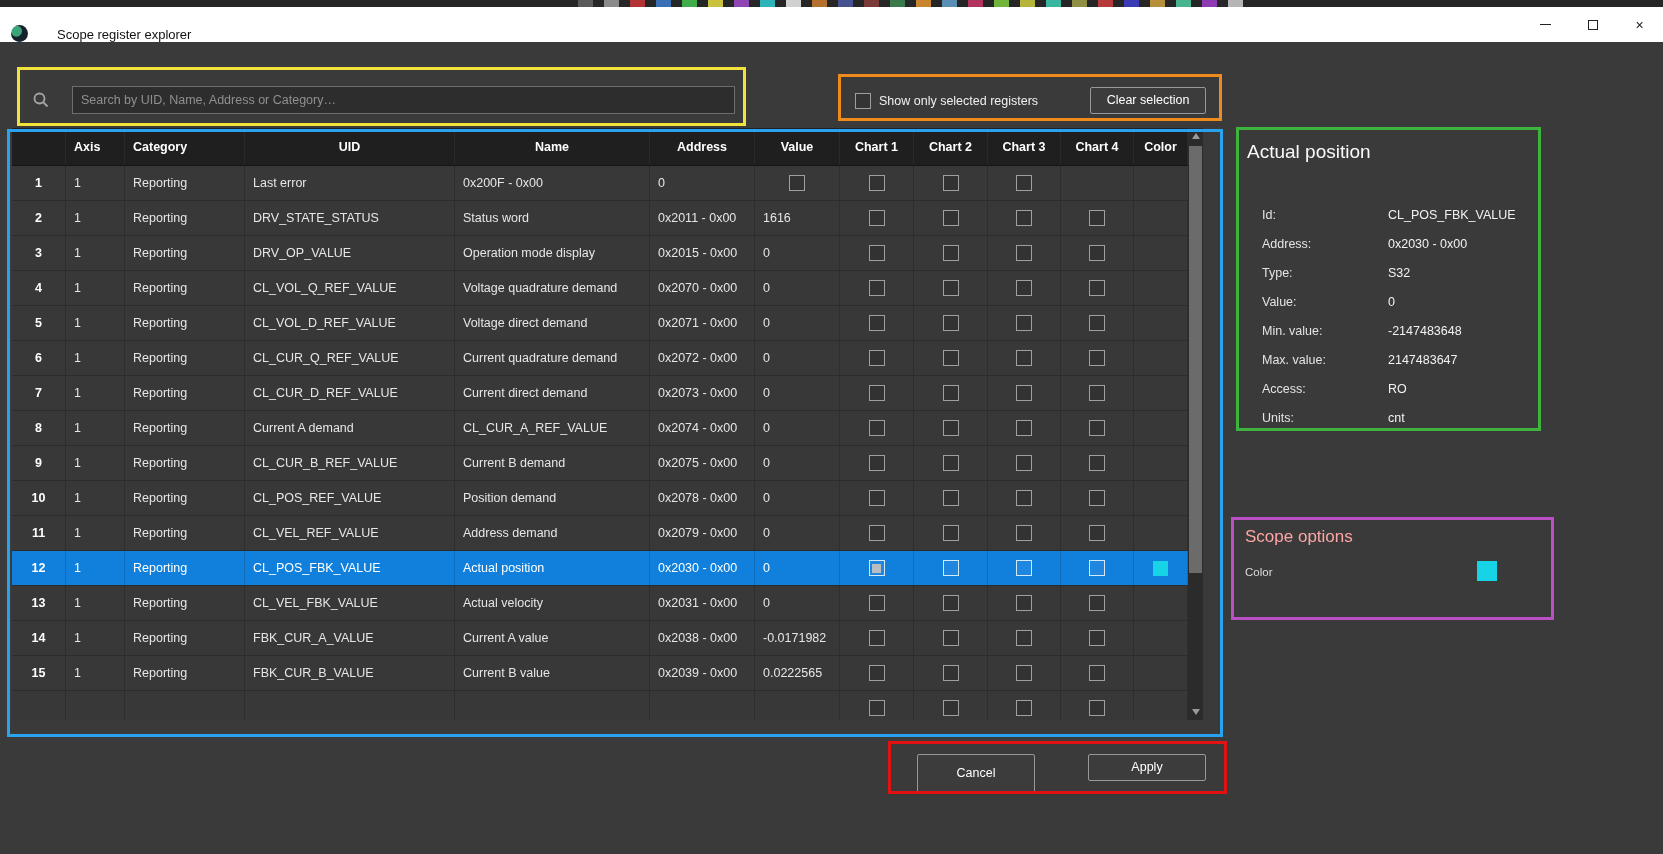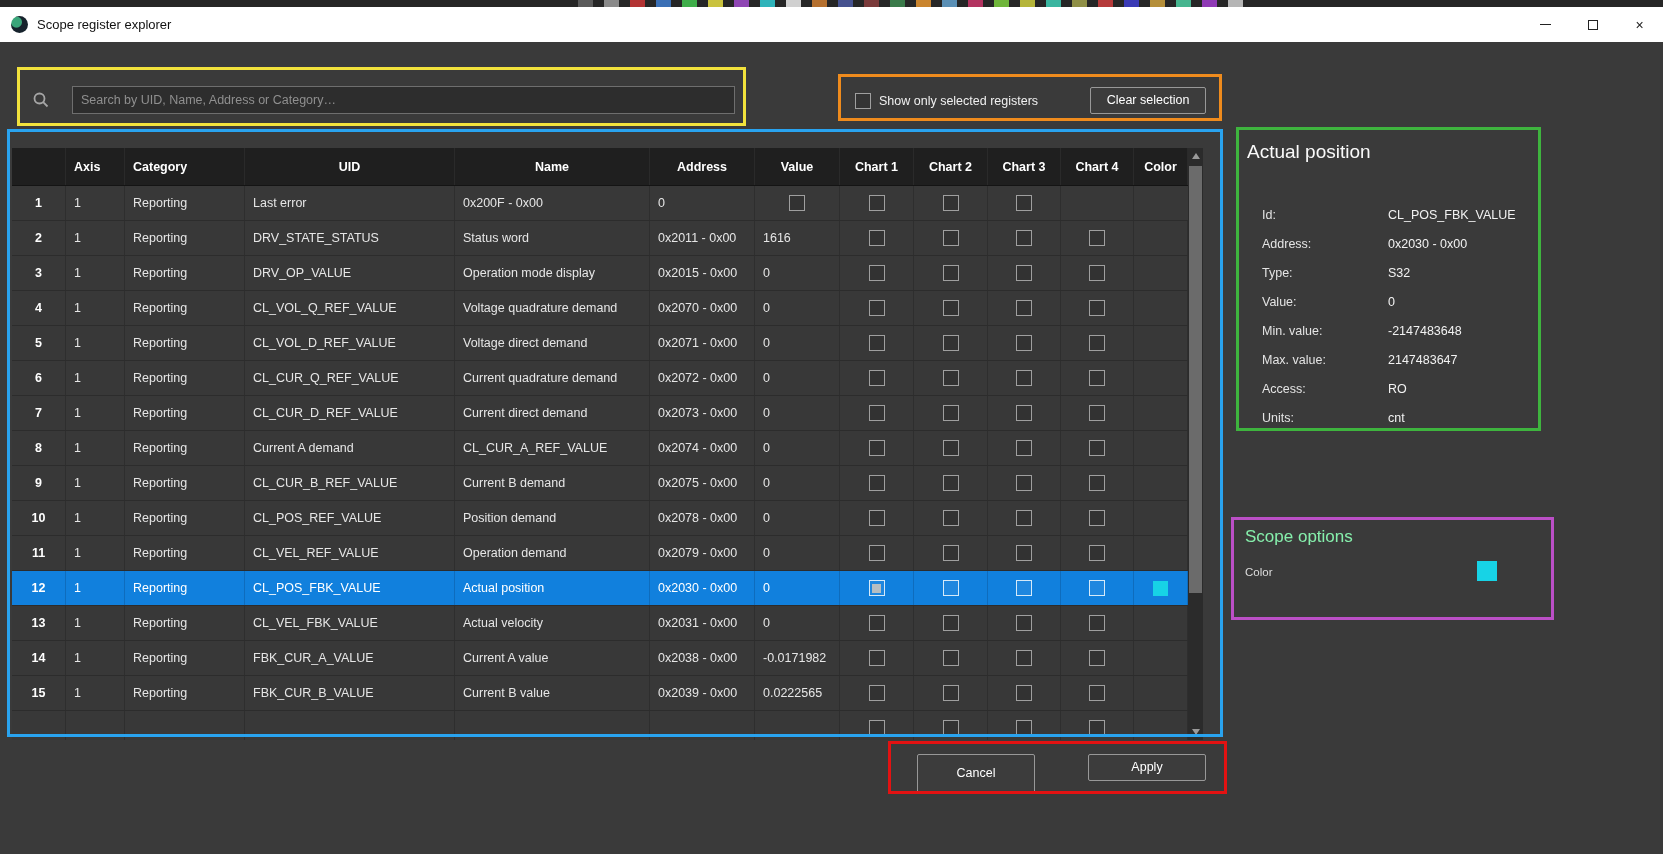--- a/index.html
+++ b/index.html
@@ -7,21 +7,21 @@
               font-family:"Liberation Sans", sans-serif; }
   #root { position:absolute; top:0; left:0; width:1663px; height:854px; background:#3a3a3a; }
 
   
   .strip { position:absolute; top:0; left:0; width:100%; height:7px; background:#262626;
            display:flex; gap:11px; padding-left:578px; overflow:hidden; }
   .chip { width:15px; height:7px; flex:0 0 auto; }
 
   
   .titlebar { position:absolute; top:7px; left:0; width:100%; height:35px; background:#ffffff;
-              display:flex; align-items:center; }
+              display:flex; align-items:flex-end;gap:20px; }
   .appicon { width:17px; height:17px; border-radius:50%; margin-left:11px;
              background:radial-gradient(circle at 32% 36%, #3aa57a 0 5px, #16222c 6px); }
   .title { margin-left:9px; font-size:13px; color:#111; }
   .winbtns { margin-left:auto; display:flex; height:100%; }
   .winbtn { width:47px; height:100%; display:flex; align-items:center; justify-content:center; cursor:default; }
   .glyph-min { width:11px; height:1px; background:#222; display:block; }
   .glyph-max { width:10px; height:10px; border:1px solid #222; display:block; }
   .glyph-close { font-size:14px; color:#222; line-height:1; }
 
   
@@ -33,21 +33,21 @@
 
   
   .cbx { width:16px; height:16px; border:1px solid #9f9f9f; background:rgba(0,0,0,0.10); }
   .filter-cbx { position:absolute; left:855px; top:93px; }
   .filter-label { position:absolute; left:879px; top:94px; font-size:12.5px; color:#f0f0f0; }
   .btn { background:#3c3c3c; border:1px solid #989898; color:#fff; font-size:12.5px;
          border-radius:2px; text-align:center; font-family:"Liberation Sans",sans-serif; }
   .clear-btn { position:absolute; left:1090px; top:87px; width:116px; height:27px; line-height:25px; }
 
   
-  .table { position:absolute; left:12px; top:148px; width:1191px; height:592px; overflow:hidden;
+  .table { position:absolute; left:12px; top:128px; width:1191px; height:592px; overflow:hidden;
            background:#8b5cf6; }
   .gridrow { display:grid; grid-template-columns:54px 59px 120px 210px 195px 105px 85px 74px 74px 73px 73px 1fr; }
   .thead { position:absolute; top:0; left:0; width:1176px; height:38px; background:#1f1f1f;
            border-bottom:1px solid #141414; }
   .thead .cell { line-height:38px; font-weight:bold; font-size:12.5px; color:#fff;
                  border-right:1px solid #2a2a2a; overflow:hidden; white-space:nowrap; }
   .tbody { position:absolute; top:38px; left:0; width:1176px; }
   .trow { height:35px; border-bottom:1px solid #2c2c2c; background:#383838; }
   .trow .cell { line-height:34px; font-size:12.5px; color:#e6e6e6; border-right:1px solid #2e2e2e;
                 overflow:hidden; white-space:nowrap; display:block; }
@@ -73,21 +73,21 @@
   .vthumb { position:absolute; left:1px; top:18px; width:13px; height:427px; background:#6b6b6b; }
 
   
   .details-title { position:absolute; left:1247px; top:141px; font-size:19px; color:#fafafa; }
   .details-fields { position:absolute; left:1262px; top:200px; width:268px; }
   .dfield { display:flex; height:29px; align-items:center; }
   .dlabel { width:126px; font-size:12.5px; color:#e4e4e4; }
   .dvalue { font-size:12.5px; color:#f2f2f2; }
 
   
-  .scope-title { position:absolute; left:1245px; top:527px; font-size:17px; color:#86efac; }
+  .scope-title { position:absolute; left:1245px; top:527px; font-size:17px; color:#fca5a5; }
   .scope-color-label { position:absolute; left:1245px; top:566px; font-size:11.5px; color:#dddddd; }
   .scope-swatch { position:absolute; left:1477px; top:561px; width:20px; height:20px; }
 
   
   .cancel-btn { position:absolute; left:917px; top:754px; width:118px; height:39px; line-height:25px; }
   .apply-btn  { position:absolute; left:1088px; top:754px; width:118px; height:27px; line-height:25px; }
 
   
   .annotation { position:absolute; border:3px solid transparent; pointer-events:none; z-index:50; }
 </style>
@@ -386,21 +386,21 @@
           <div class="cell flex">
             <div class="cbx"></div>
           </div>
           <div class="cell flex"></div>
         </div>
         <div class="trow gridrow">
           <div class="cell num">11</div>
           <div class="cell al">1</div>
           <div class="cell al">Reporting</div>
           <div class="cell al">CL_VEL_REF_VALUE</div>
-          <div class="cell al">Operation demand</div>
+          <div class="cell al">Address demand</div>
           <div class="cell al">0x2079 - 0x00</div>
           <div class="cell al">0</div>
           <div class="cell flex">
             <div class="cbx"></div>
           </div>
           <div class="cell flex">
             <div class="cbx"></div>
           </div>
           <div class="cell flex">
             <div class="cbx"></div>

